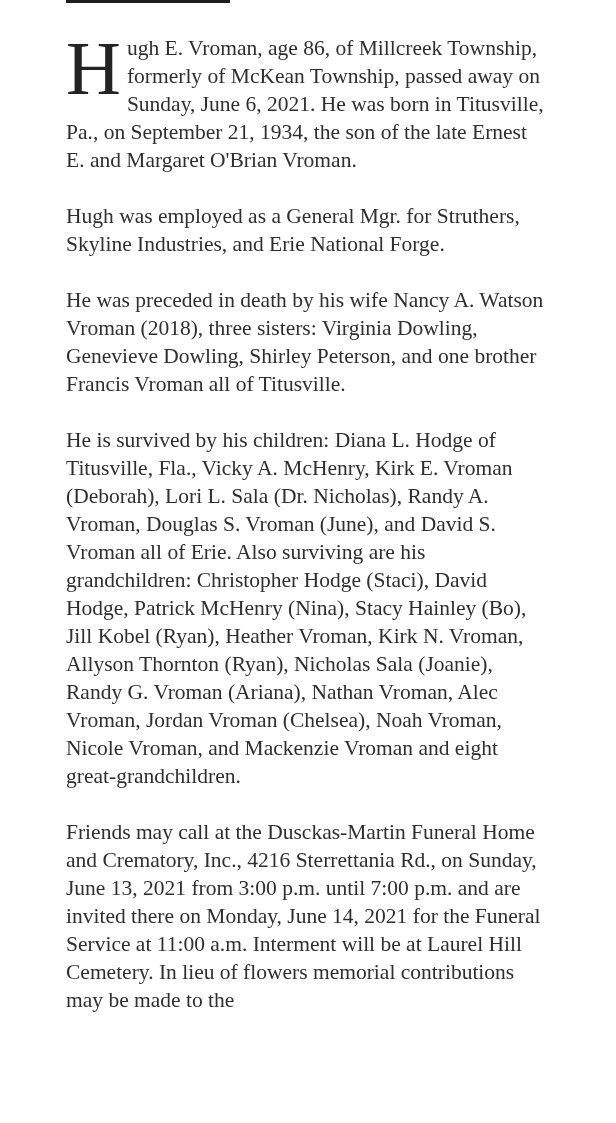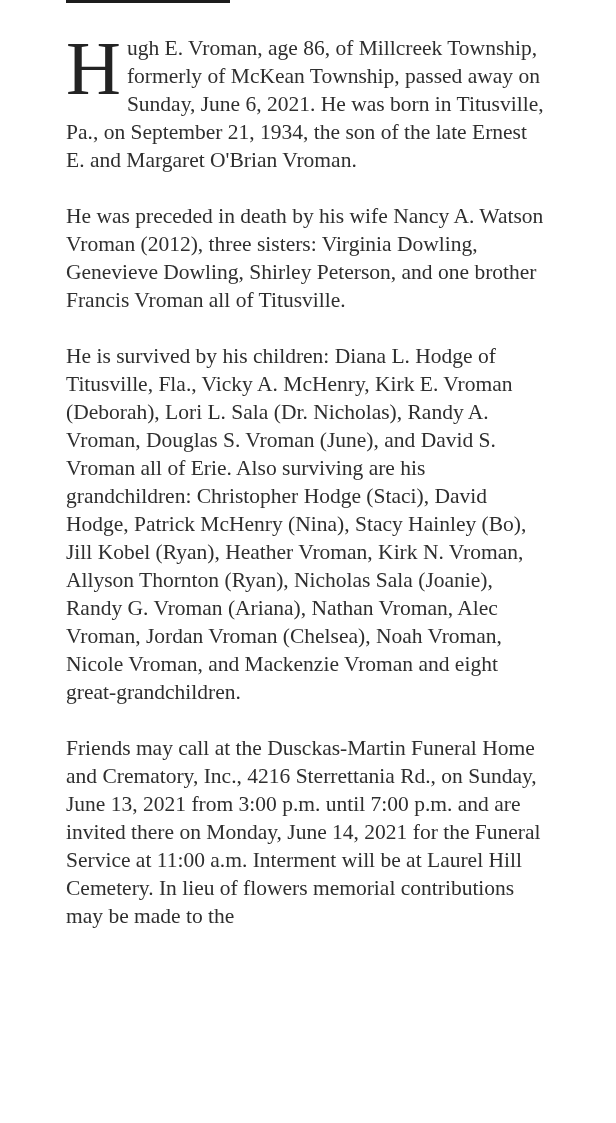--- a/index.html
+++ b/index.html
@@ -60,23 +60,24 @@
 <div class="page">
 
   <div class="top-rule"></div>
 
   <article class="obit">
 
     <p class="first">
       <span class="dropcap">H</span><span>ugh E. Vroman, age 86, of Millcreek Township, formerly of McKean Township, passed away on Sunday, June 6, 2021. He was born in Titusville, Pa., on September 21, 1934, the son of the late Ernest E. and Margaret O'Brian Vroman.</span>
     </p>
 
+    <p>Hugh was employed as a General Mgr. for Struthers, Skyline Industries, and Erie National Forge.</p>
 
 
-    <p>He was preceded in death by his wife Nancy A. Watson Vroman (2012), three sisters: Virginia Dowling, Genevieve Dowling, Shirley Peterson, and one brother Francis Vroman all of Titusville.</p>
+    <p>He was preceded in death by his wife Nancy A. Watson Vroman (2018), three sisters: Virginia Dowling, Genevieve Dowling, Shirley Peterson, and one brother Francis Vroman all of Titusville.</p>
 
     <p>He is survived by his children: Diana L. Hodge of Titusville, Fla., Vicky A. McHenry, Kirk E. Vroman (Deborah), Lori L. Sala (Dr. Nicholas), Randy A. Vroman, Douglas S. Vroman (June), and David S. Vroman all of Erie. Also surviving are his grandchildren: Christopher Hodge (Staci), David Hodge, Patrick McHenry (Nina), Stacy Hainley (Bo), Jill Kobel (Ryan), Heather Vroman, Kirk N. Vroman, Allyson Thornton (Ryan), Nicholas Sala (Joanie), Randy G. Vroman (Ariana), Nathan Vroman, Alec Vroman, Jordan Vroman (Chelsea), Noah Vroman, Nicole Vroman, and Mackenzie Vroman and eight great-grandchildren.</p>
 
     <p>
       <span>Friends may call at the Dusckas-Martin Funeral Home and Crematory, Inc., 4216 Sterrettania Rd., on Sunday, June 13, 2021 from 3:00 p.m. until 7:00 p.m. and are invited there on Monday, June 14, 2021 for the Funeral Service at 11:00 a.m. Interment will be at Laurel Hill Cemetery. In lieu of flowers memorial contributions may be made to the </span>
     </p>
 
   </article>
 </div>
 

